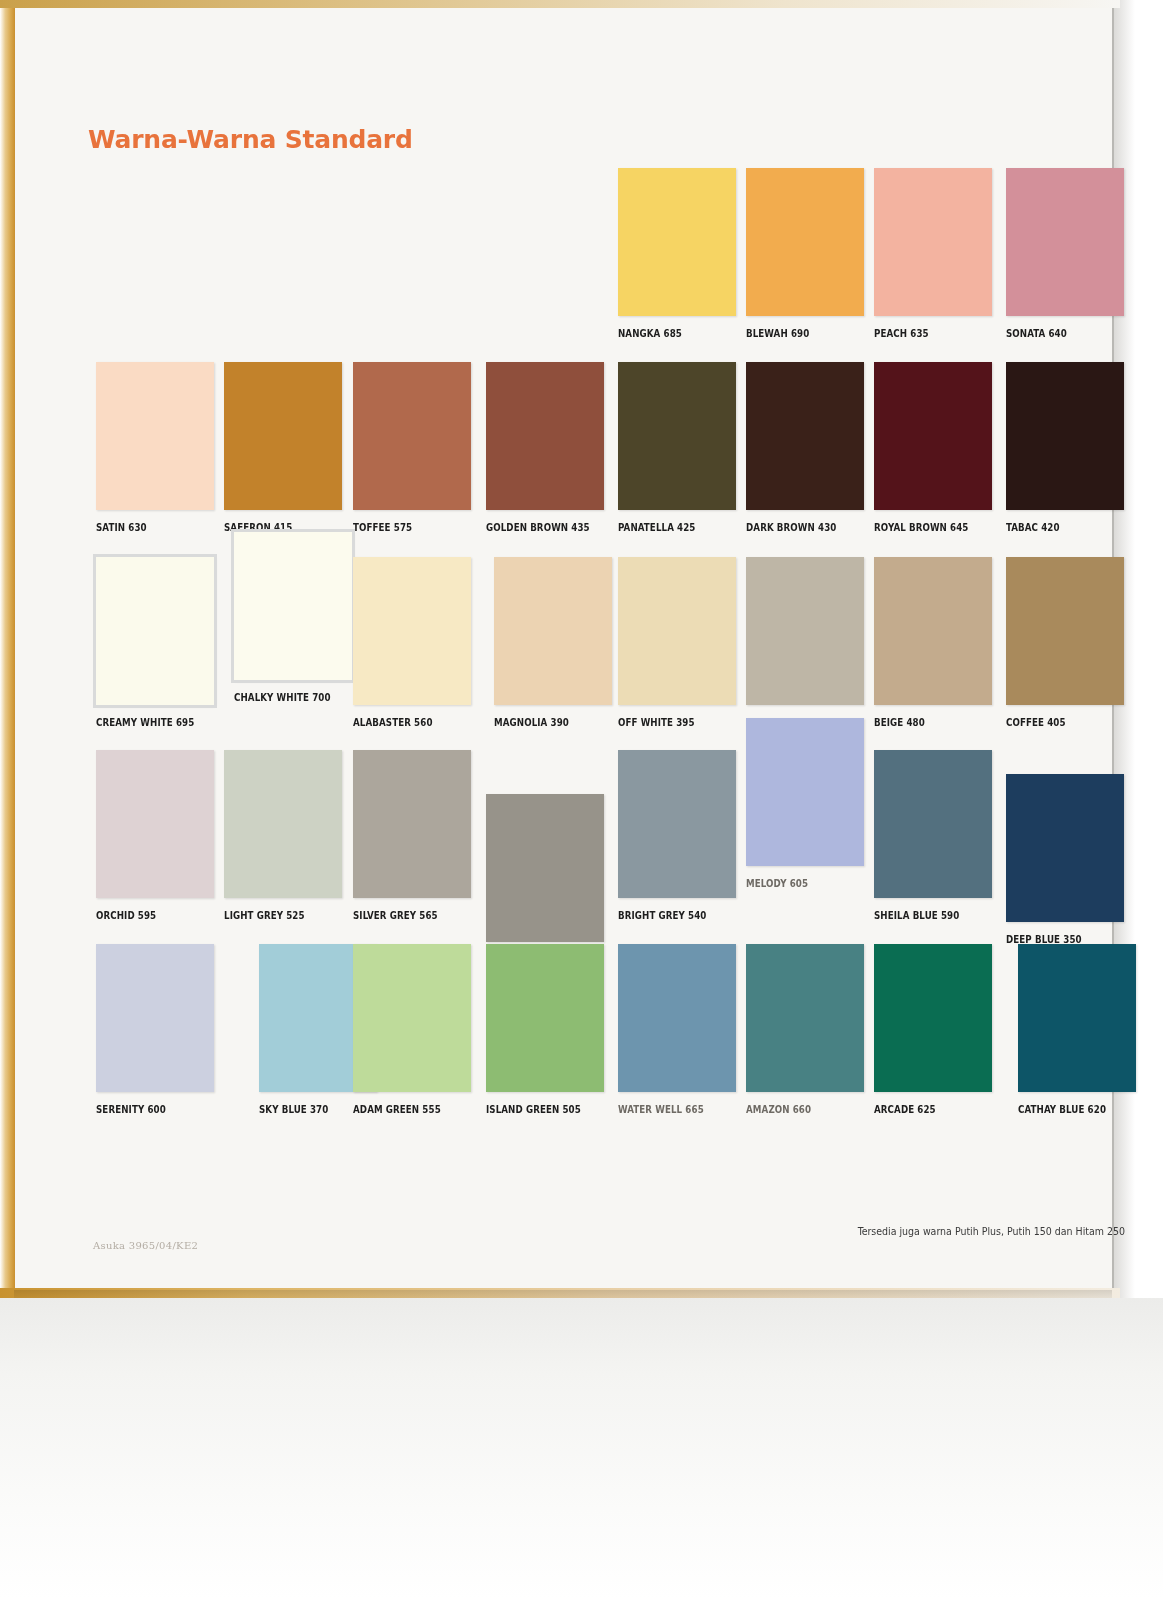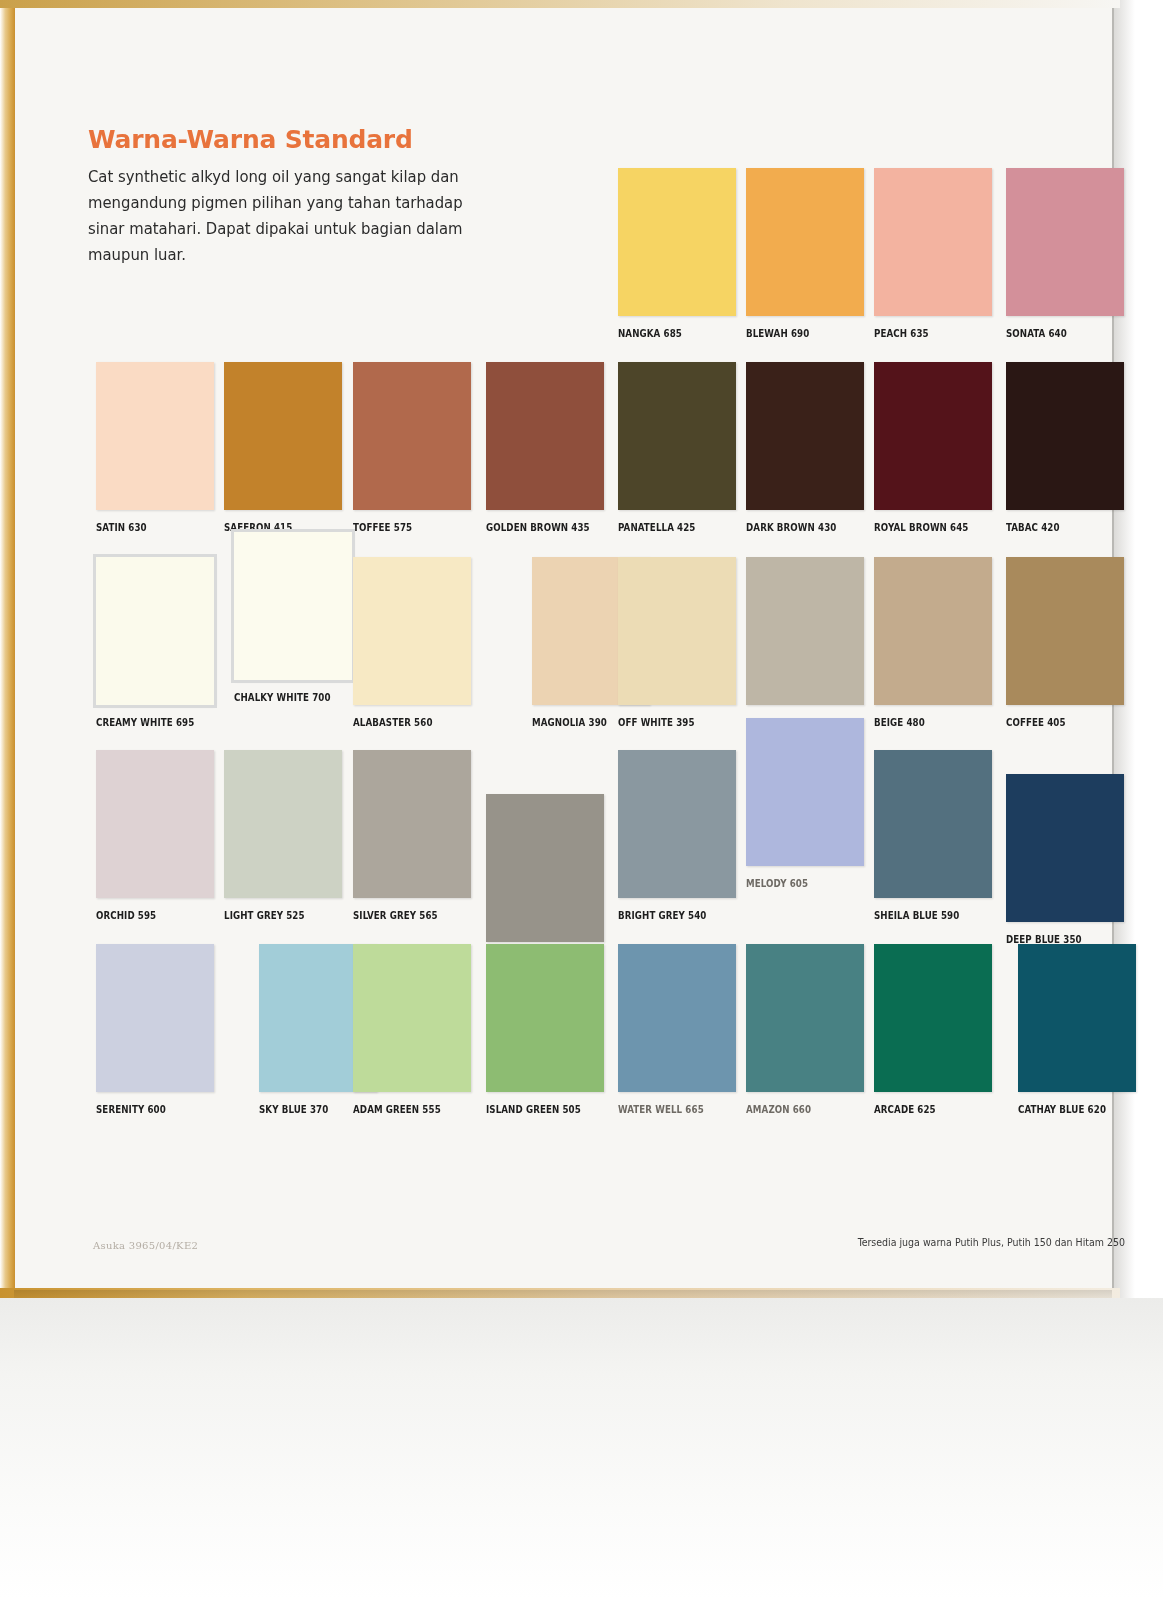--- a/index.html
+++ b/index.html
@@ -161,40 +161,38 @@
   }
   .footer-right {
     position: absolute;
     right: 38px;
     top: 1225px;
     font-size: 10.5px;
     color: #3a3a3a;
     font-family: "DejaVu Sans", sans-serif;
     font-stretch: condensed;
     white-space: nowrap;
-    margin-top: 11px;
   }
 </style>
 </head>
 <body>
 
 <div id="page">
   <div class="scan-outer"></div>
   <div class="page-sheet"></div>
   <div class="book-edge"></div>
   <div class="edge-line"></div>
   <div class="spine-strip"></div>
   <div class="spine-top"></div>
   <div class="spine-bottom"></div>
   <div class="fold-shadow"></div>
   <div class="below-fold"></div>
 
   <div class="header">
     <h1 class="title">Warna-Warna Standard</h1>
-    <p class="intro">Cat synthetic alkyd long oil yang sangat kilap dan mengandung pigmen pilihan yang tahan tarhadap sinar matahari. Dapat dipakai untuk bagian dalam maupun luar.</p>
   </div>
 
   <div class="grid" id="swatch-grid">
       <div class="swatch" style="left: 618px; top: 168px;">
         <div class="chip" style="background: rgb(246, 212, 99);"></div>
         <div class="chip-label">NANGKA 685</div>
       </div>
       <div class="swatch" style="left: 746px; top: 168px;">
         <div class="chip" style="background: rgb(242, 172, 78);"></div>
         <div class="chip-label">BLEWAH 690</div>
@@ -244,21 +242,21 @@
         <div class="chip-label">CREAMY WHITE 695</div>
       </div>
       <div class="swatch" style="left: 224px; top: 532px; padding-left: 10px;">
         <div class="chip bordered" style="background: rgb(252, 251, 238);"></div>
         <div class="chip-label">CHALKY WHITE 700</div>
       </div>
       <div class="swatch" style="left: 353px; top: 557px;">
         <div class="chip" style="background: rgb(247, 233, 196);"></div>
         <div class="chip-label">ALABASTER 560</div>
       </div>
-      <div class="swatch" style="left: 500px; top: 557px; padding-left: 32px;">
+      <div class="swatch" style="left: 462px; top: 557px; padding-left: 32px;">
         <div class="chip" style="background: rgb(236, 211, 178);"></div>
         <div class="chip-label">MAGNOLIA 390</div>
       </div>
       <div class="swatch" style="left: 618px; top: 557px;">
         <div class="chip" style="background: rgb(236, 220, 181);"></div>
         <div class="chip-label">OFF WHITE 395</div>
       </div>
       <div class="swatch" style="left: 746px; top: 557px;">
         <div class="chip" style="background: rgb(190, 182, 166);"></div>
         <div class="chip-label">MIST GREY 460</div>

